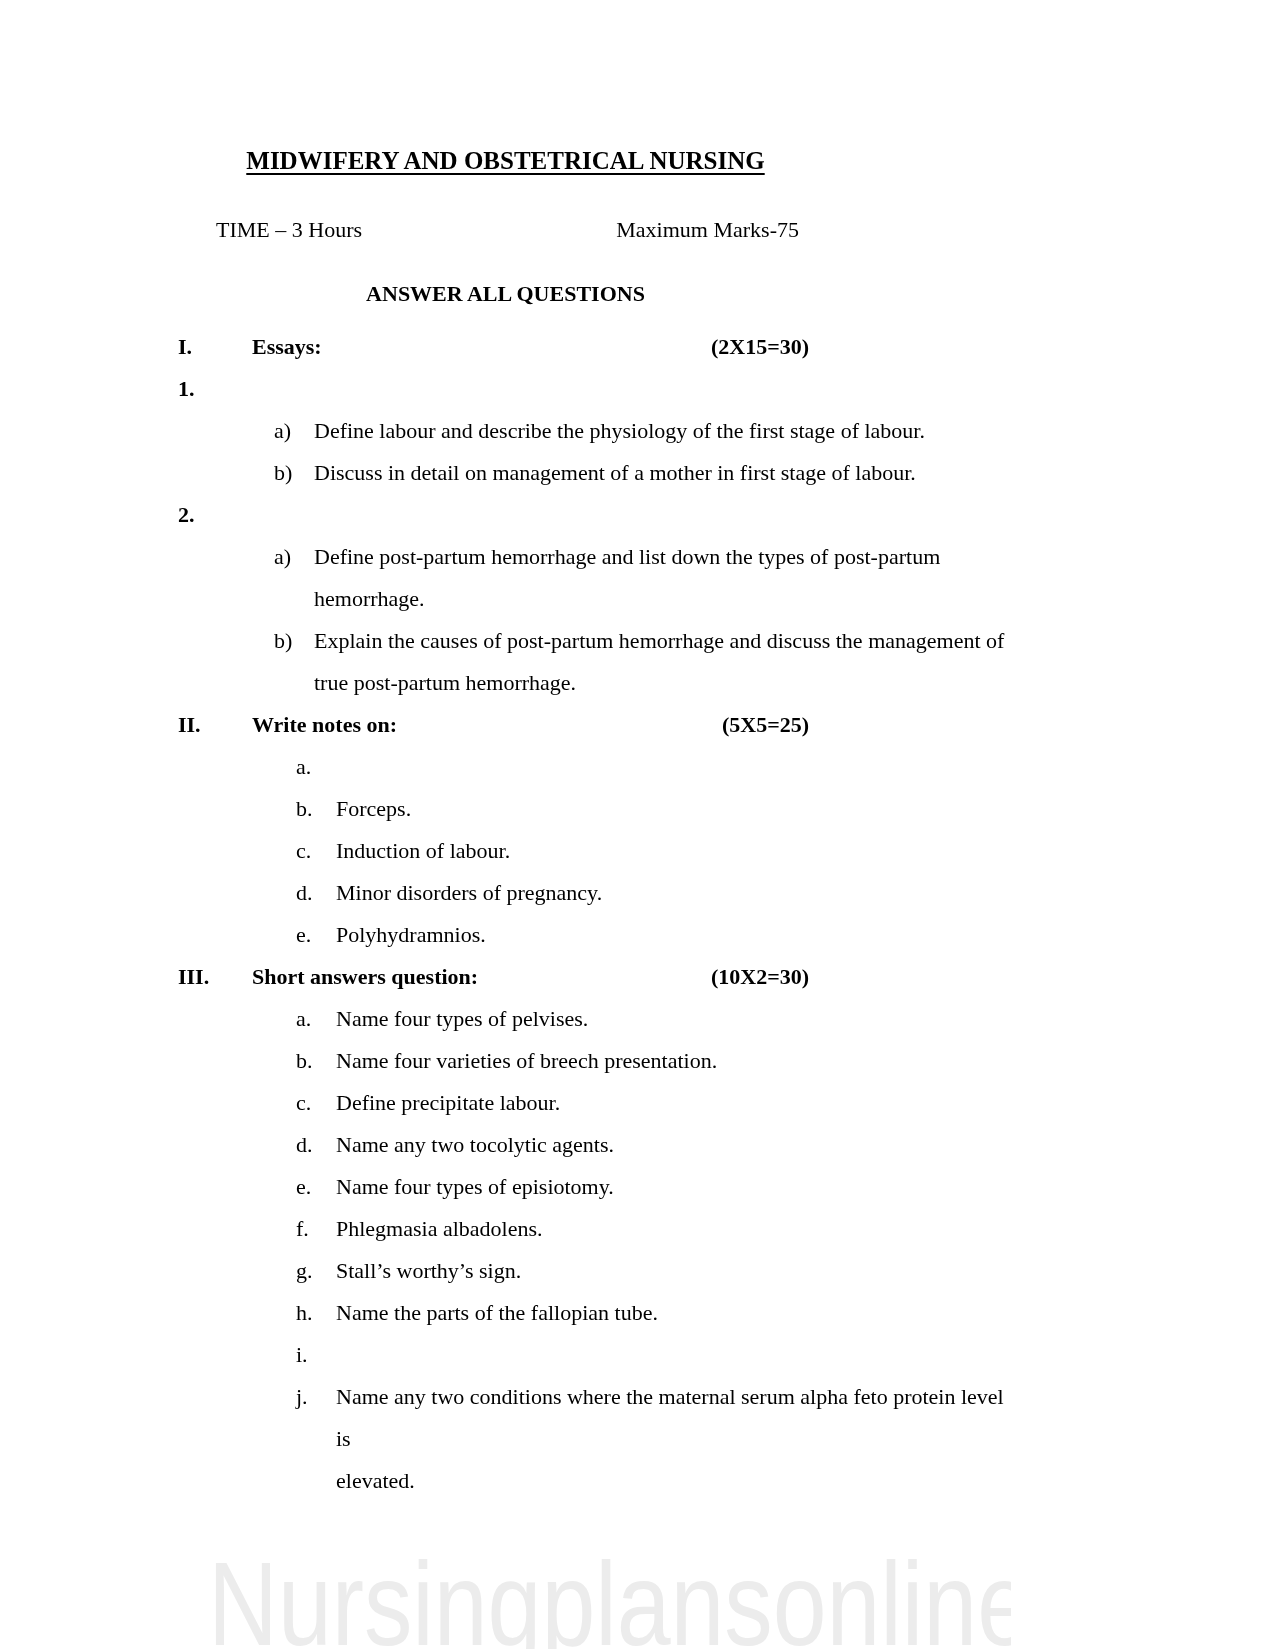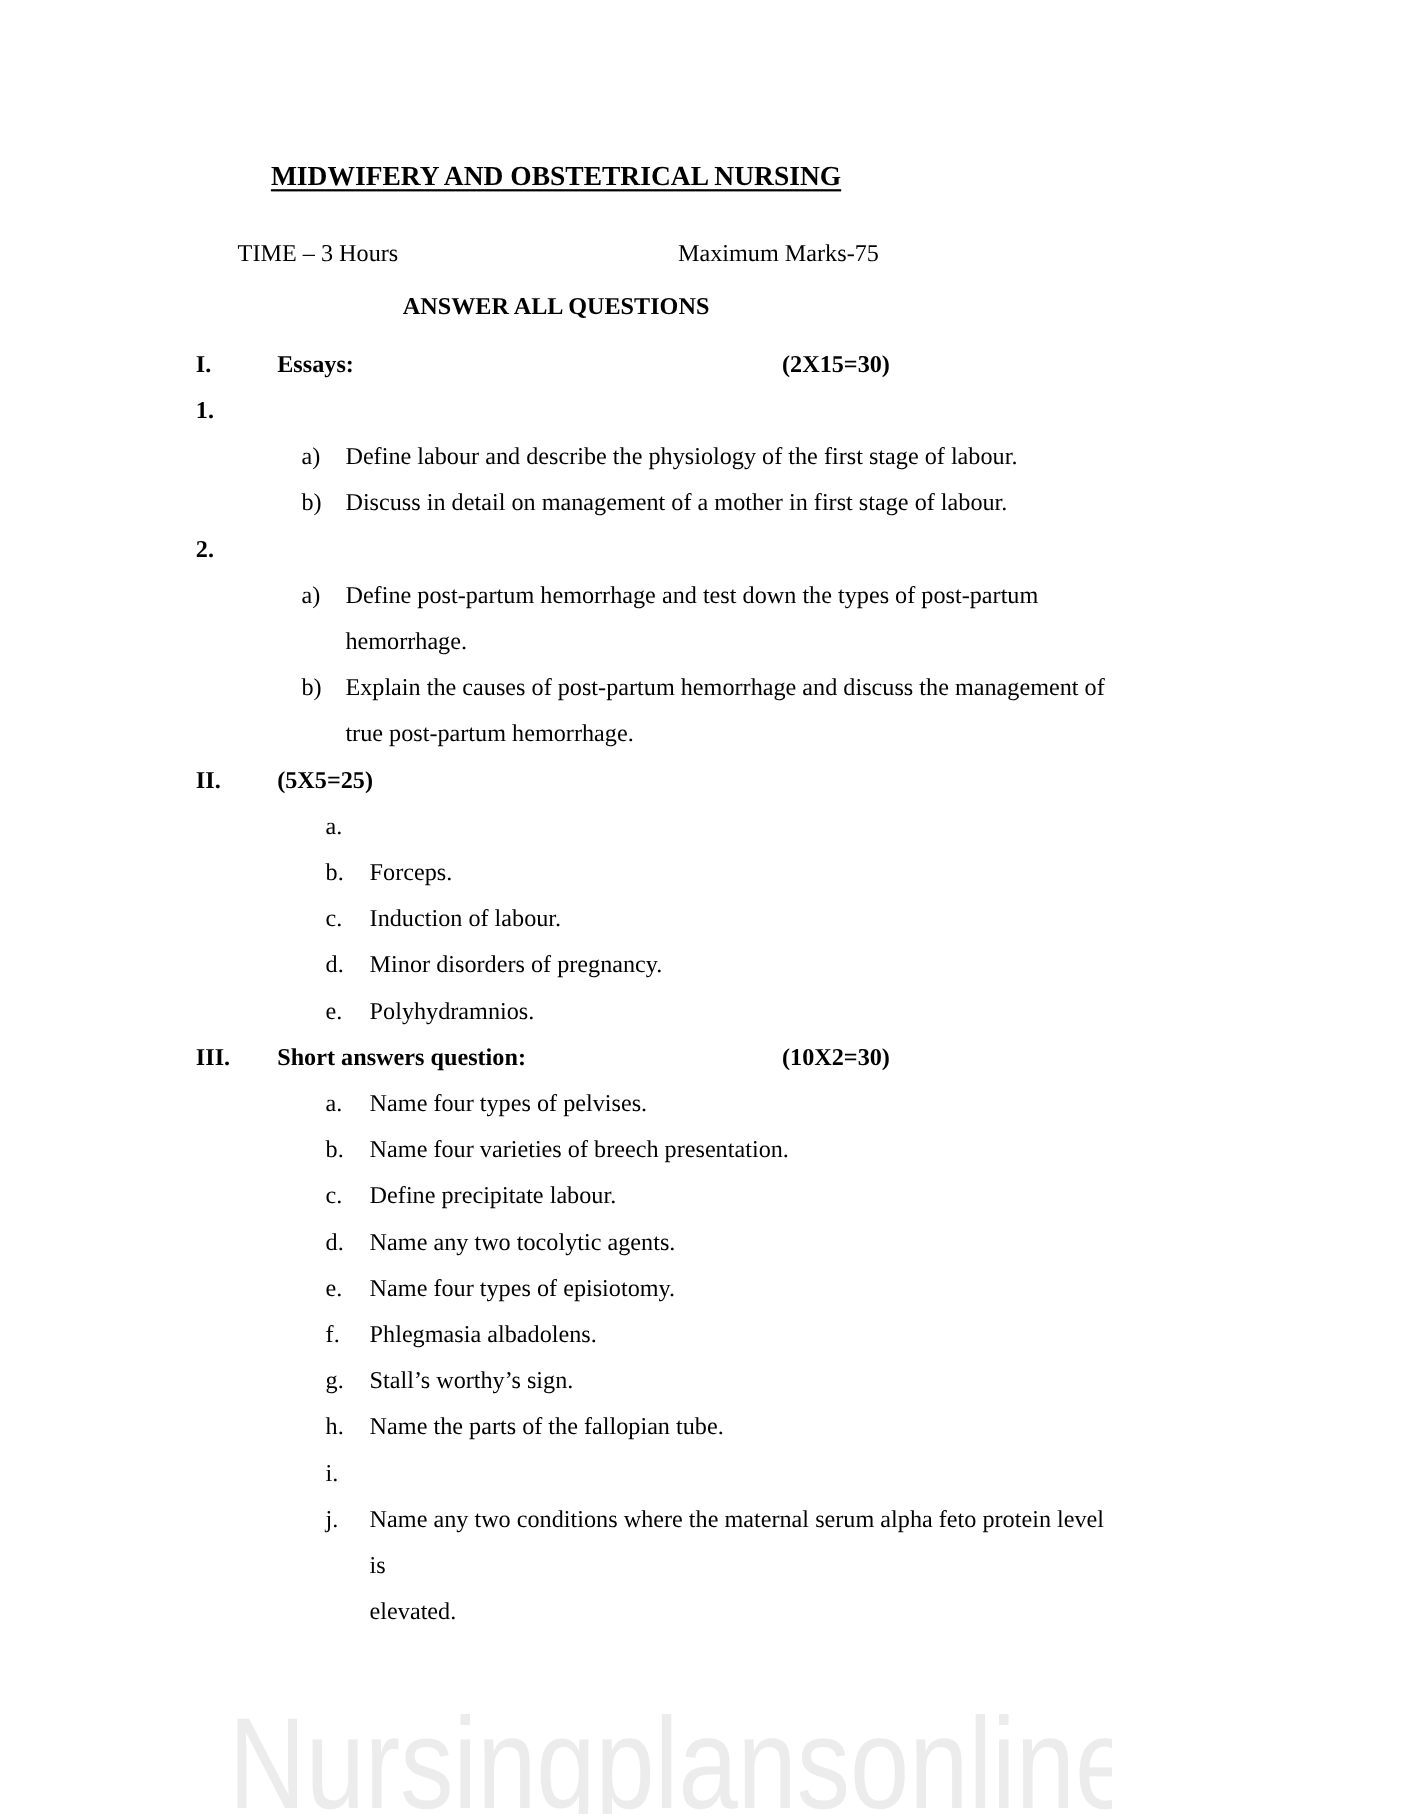--- a/index.html
+++ b/index.html
@@ -27,21 +27,21 @@
     text-underline-offset: 4px;
   }
   .meta-row {
     display: flex;
     justify-content: space-between;
     margin-top: 40px;
     padding: 0 212px 0 216px;
     line-height: 28px;
   }
   .answer-all {
-    margin-top: 20px;
+    margin-top: 36px;
     text-align: center;
     font-weight: bold;
     line-height: 28px;
   }
   .body {
     margin-top: 18px;
     line-height: 42px;
   }
   .sec-header {
     display: flex;
@@ -114,34 +114,35 @@
       <span class="text">
         <span>Discuss in detail on management of a mother in first stage of labour.</span>
       </span>
     </div>
 
     <div class="group-num">2.</div>
 
     <div class="item">
       <span class="marker">a)</span>
       <span class="text">
-        <span>Define post-partum hemorrhage and test down the types of post-partum</span>
+        <span>Define post-partum hemorrhage and list down the types of post-partum</span>
         <span>hemorrhage.</span>
       </span>
     </div>
     <div class="item">
       <span class="marker">b)</span>
       <span class="text">
         <span>Explain the causes of post-partum hemorrhage and discuss the management of</span>
         <span>true post-partum hemorrhage.</span>
       </span>
     </div>
 
     <div class="sec-header">
       <span class="numeral">II.</span>
+      <span class="label">Write notes on:</span>
       <span class="marks">(5X5=25)</span>
     </div>
 
     <div class="item dot">
       <span class="marker">a.</span>
     </div>
     <div class="item dot">
       <span class="marker">b.</span>
       <span class="text">
         <span>Forceps.</span>

